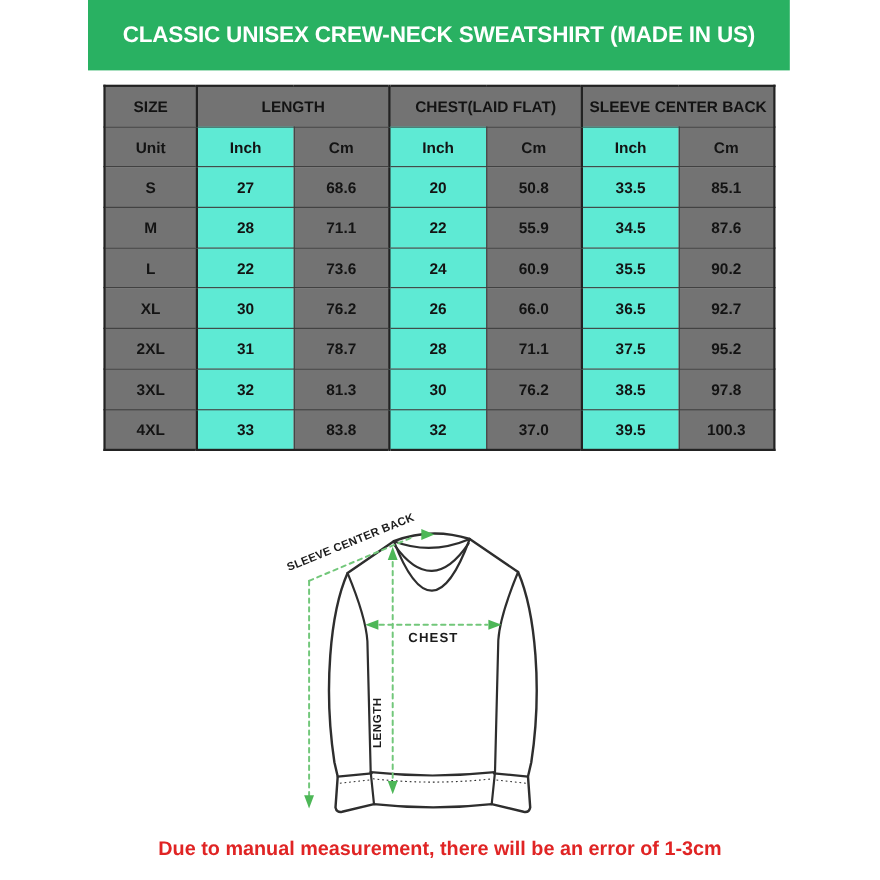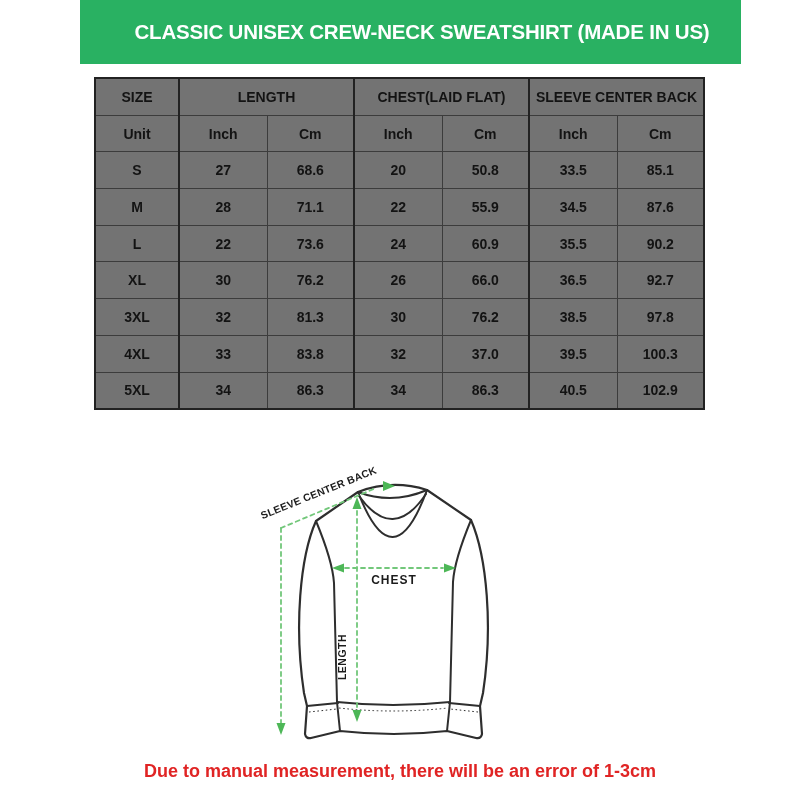--- a/index.html
+++ b/index.html
@@ -5,40 +5,40 @@
   html,body{margin:0;padding:0;}
   body{
     width:800px;height:800px;position:relative;background:#ffffff;
     font-family:"Liberation Sans","DejaVu Sans",sans-serif;
     -webkit-font-smoothing:antialiased;
   }
   
   .banner{
     position:absolute;left:80px;top:0;width:638px;height:64px;
     background:var(--green,#29b162);
-    display:flex;align-items:center;justify-content:center;padding-left:23px;
+    display:flex;align-items:center;justify-content:center;
   }
   .banner span{
     color:#fff;font-weight:700;font-size:20.5px;letter-spacing:-0.2px;white-space:nowrap;
   }
   
   table.size-table{
     position:absolute;left:94px;top:77px;width:610px;
     border-collapse:collapse;table-layout:fixed;
     border:2.5px solid #222;
   }
   .size-table td,.size-table th{
     border:1.5px solid #3c3c3c;
     text-align:center;vertical-align:middle;
     height:35.7px;padding:0;
     font-size:14px;font-weight:700;color:#131313;
     font-family:"Liberation Sans","DejaVu Sans",sans-serif;
   }
   .size-table .gray{background:#737373;margin-top:44px;}
-  .size-table .white{background:#737373;}
+  .size-table .white{background:#5eead4;}
   .size-table .grp{border-left:2px solid #222;}
   
   svg.diagram{position:absolute;left:250px;top:455px;}
   .outline{fill:none;stroke:#2e2e2e;stroke-width:2;stroke-linejoin:round;stroke-linecap:round;}
   .silhouette{fill:#ffffff;stroke:#2e2e2e;stroke-width:2.2;stroke-linejoin:round;}
   .stitch{fill:none;stroke:#2e2e2e;stroke-width:1;stroke-dasharray:1.6,2.6;}
   .g-dash{fill:none;stroke:var(--line-green,#72c77a);stroke-width:1.8;stroke-dasharray:4,4;stroke-linecap:round;}
   .g-arrow{fill:var(--arrow-green,#4db757);stroke:none;}
   .d-label{fill:#1c1c1c;font-weight:700;font-family:"Liberation Sans","DejaVu Sans",sans-serif;}
   
@@ -110,46 +110,46 @@
       <tr>
         <td class="gray">XL</td>
         <td class="white grp">30</td>
         <td class="gray">76.2</td>
         <td class="white grp">26</td>
         <td class="gray">66.0</td>
         <td class="white grp">36.5</td>
         <td class="gray">92.7</td>
       </tr>
       <tr>
+        <td class="gray">2XL</td>
+        <td class="white grp">31</td>
+        <td class="gray">78.7</td>
+        <td class="white grp">28</td>
+        <td class="gray">71.1</td>
+        <td class="white grp">37.5</td>
+        <td class="gray">95.2</td>
+      </tr>
+      <tr>
         <td class="gray">3XL</td>
         <td class="white grp">32</td>
         <td class="gray">81.3</td>
         <td class="white grp">30</td>
         <td class="gray">76.2</td>
         <td class="white grp">38.5</td>
         <td class="gray">97.8</td>
       </tr>
       <tr>
         <td class="gray">4XL</td>
         <td class="white grp">33</td>
         <td class="gray">83.8</td>
         <td class="white grp">32</td>
         <td class="gray">37.0</td>
         <td class="white grp">39.5</td>
         <td class="gray">100.3</td>
       </tr>
-      <tr>
-        <td class="gray">5XL</td>
-        <td class="white grp">34</td>
-        <td class="gray">86.3</td>
-        <td class="white grp">34</td>
-        <td class="gray">86.3</td>
-        <td class="white grp">40.5</td>
-        <td class="gray">102.9</td>
-      </tr>
     </tbody>
 </table>
 
 <svg class="diagram" width="290" height="300" viewBox="0 0 290 300">
 
   <path class="silhouette" d="M108,37 L66,66
            C50,102 44,172 54,238
            L57,251 L55,279 Q56,284 61,283 L90,276
            Q144,282 197,276
            L226,283 Q231,284 232,279 L230,251

